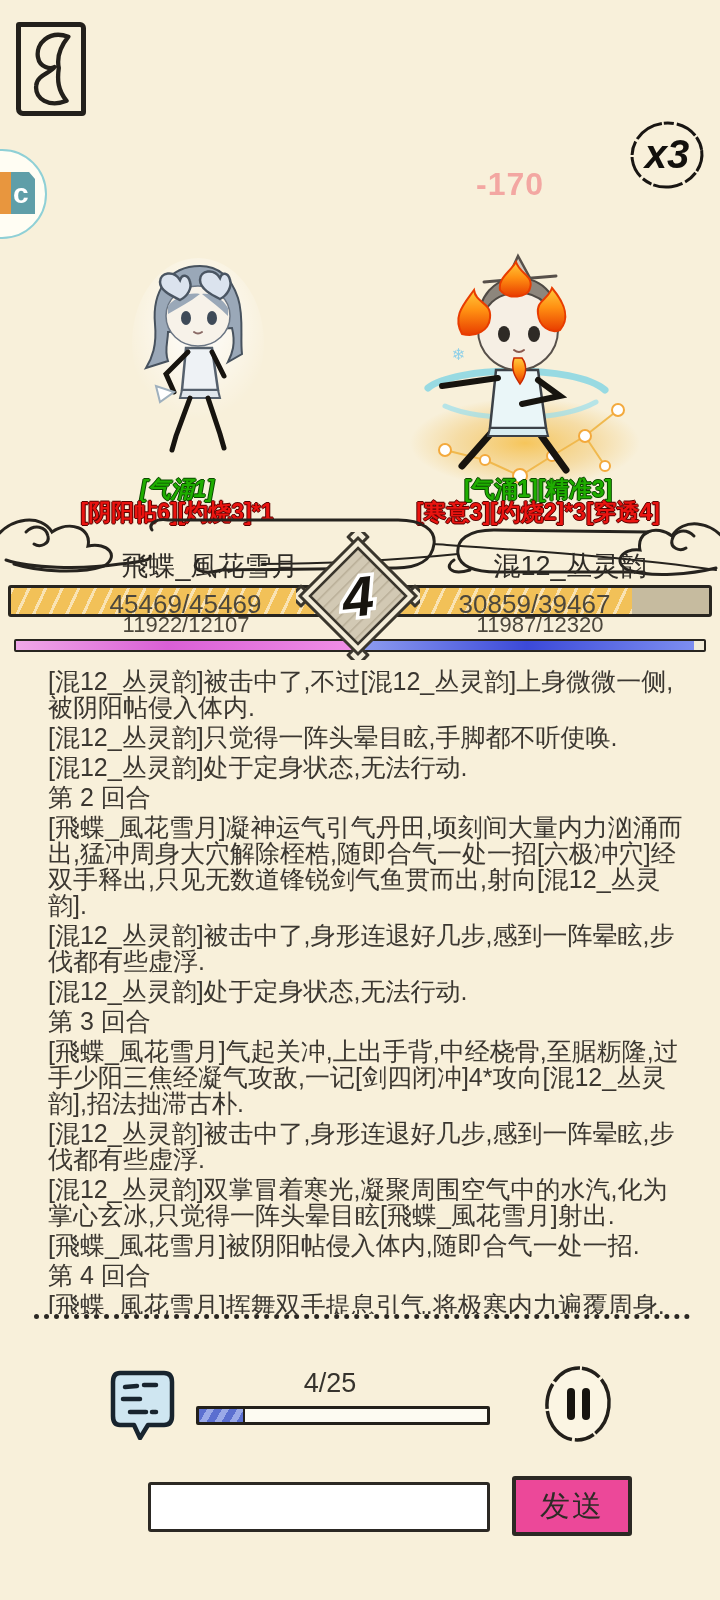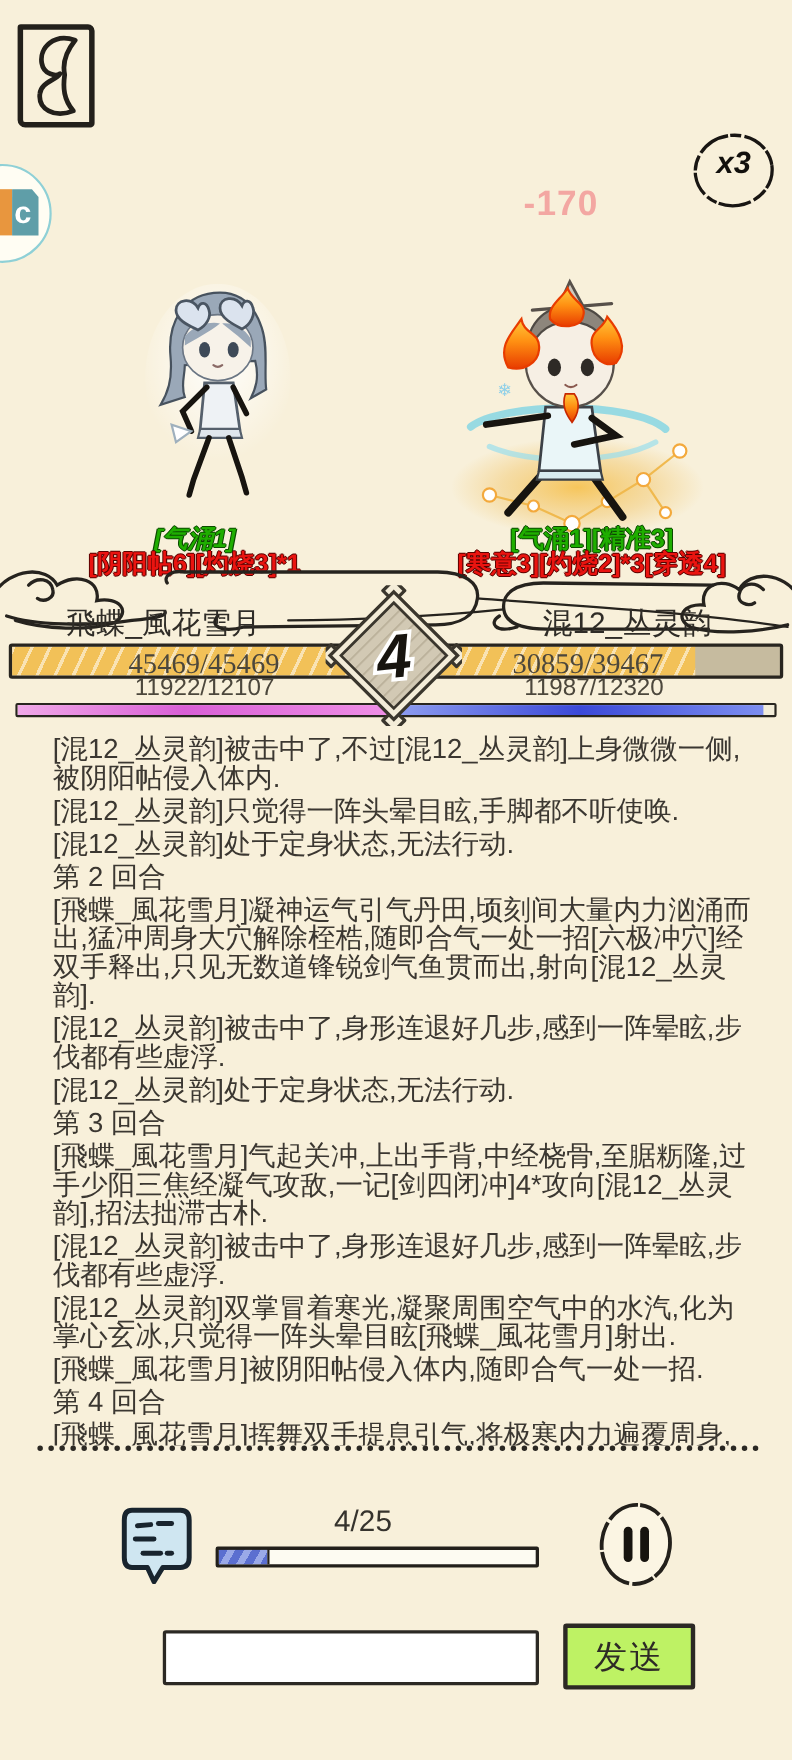--- a/index.html
+++ b/index.html
@@ -15,46 +15,46 @@
 
   
   .back-btn{left:16px;top:22px;width:70px;height:94px;background:#f8f0da;
     border:5px solid #23201b;border-radius:3px 6px 4px 7px;box-sizing:border-box;
     display:flex;align-items:center;justify-content:center;cursor:pointer;}
   .float-badge{left:-44px;top:146px;width:94px;height:96px;}
   .damage-float{left:420px;top:166px;width:180px;font-size:32px;font-weight:bold;
     color:#f3a7a2;letter-spacing:1px;}
   .speed-badge{left:628px;top:120px;width:78px;height:70px;cursor:pointer;}
   .speed-badge .lbl{position:absolute;left:0;top:12px;width:78px;text-align:center;
-    font-size:28px;font-weight:900;color:#12100d;font-style:italic;}
+    font-size:40px;font-weight:900;color:#12100d;font-style:italic;}
 
   
   .char-left{left:128px;top:258px;width:140px;height:205px;}
   .char-right{left:400px;top:238px;width:240px;height:250px;}
 
   
   .buff{width:300px;font-size:23px;font-weight:bold;text-align:center;
     letter-spacing:0px;white-space:nowrap;}
   .buff.good{color:#1fae00;text-shadow:-1px 0 #0c4a00,1px 0 #0c4a00,0 -1px #0c4a00,0 1px #0c4a00;}
   .buff.bad{color:#ea1410;text-shadow:-1px 0 #5a0300,1px 0 #5a0300,0 -1px #5a0300,0 1px #5a0300;}
   .buff-l-good{left:27px;top:474px;font-style:italic;}
   .buff-l-bad{left:27px;top:497px;}
   .buff-r-good{left:388px;top:474px;}
   .buff-r-bad{left:388px;top:497px;}
 
   
   .header-decor{left:0;top:498px;width:720px;height:100px;}
   .pname{font-size:27px;color:#2f2c27;white-space:nowrap;}
-  .pname-left{left:60px;top:548px;width:300px;}
+  .pname-left{left:60px;top:548px;width:300px;text-align:center;}
   .pname-right{left:440px;top:548px;width:260px;text-align:center;}
 
   
   .hp-bar{left:8px;top:585px;width:704px;height:32px;box-sizing:border-box;
     border:3px solid #28251f;border-radius:3px;background:#c6bb9f;}
-  .hp-half{position:absolute;top:0;height:100%;overflow:hidden;font-family:Liberation Serif, serif;}
+  .hp-half{position:absolute;top:0;height:100%;overflow:hidden;}
   .hp-half.lh{left:0;width:50%;}
   .hp-half.rh{left:50%;width:50%;}
   .hp-fill{position:absolute;left:0;top:0;height:100%;
     background:#f2c158;
     background-image:repeating-linear-gradient(115deg,rgba(255,255,255,.55) 0 3px,rgba(255,255,255,0) 3px 15px);}
   .hp-text{position:absolute;top:1px;width:100%;text-align:center;font-size:26px;color:#4c473c;}
 
   
   .mp-num{font-size:22px;color:#4c473c;width:300px;text-align:center;}
   .mp-num-left{left:36px;top:612px;}
@@ -82,21 +82,21 @@
     border:3px solid #23201b;border-radius:2px;background:#fdfbf2;}
   .wave-fill{position:absolute;left:0;top:0;height:100%;
     background:repeating-linear-gradient(120deg,#5b6fd0 0 7px,#9aa9e8 7px 13px);
     border-right:2px solid #23201b;box-sizing:border-box;}
   .pause-btn{left:542px;top:1364px;width:72px;height:80px;cursor:pointer;}
 
   .chat-input{left:148px;top:1482px;width:342px;height:50px;box-sizing:border-box;
     background:#ffffff;border:3px solid #2c2924;border-radius:3px;
     font-size:26px;padding:0 10px;font-family:"Liberation Sans","DejaVu Sans",sans-serif;}
   .send-btn{left:512px;top:1476px;width:120px;height:60px;box-sizing:border-box;
-    background:#bef264;border:4px solid #2c2924;border-radius:3px;
+    background:#ec4899;border:4px solid #2c2924;border-radius:3px;
     font-size:30px;color:#2e2b26;display:flex;align-items:center;justify-content:center;
     cursor:pointer;letter-spacing:2px;}
 </style>
 </head>
 <body>
 
 <div class="abs back-btn">
   <span>
     <svg width="52" height="78" viewBox="0 0 60 90">
       <path d="M50,10 C28,2 12,18 15,34 C17,46 30,48 34,45 C30,52 14,54 13,66 C11,82 28,92 48,84 C38,72 37,60 39,46 C36,32 42,20 50,10 Z" fill="#f8f0da" stroke="#23201b" stroke-width="5" stroke-linejoin="round"></path>

